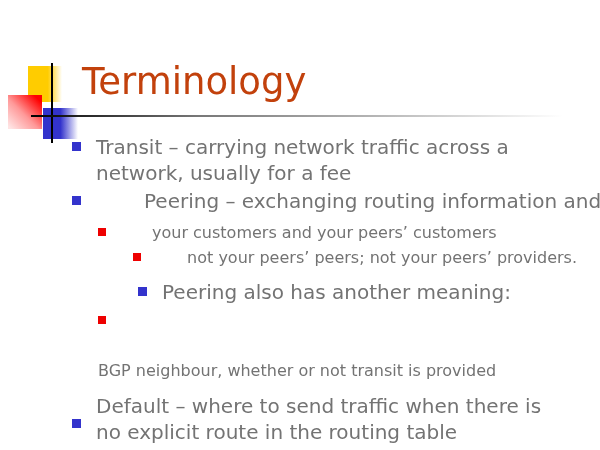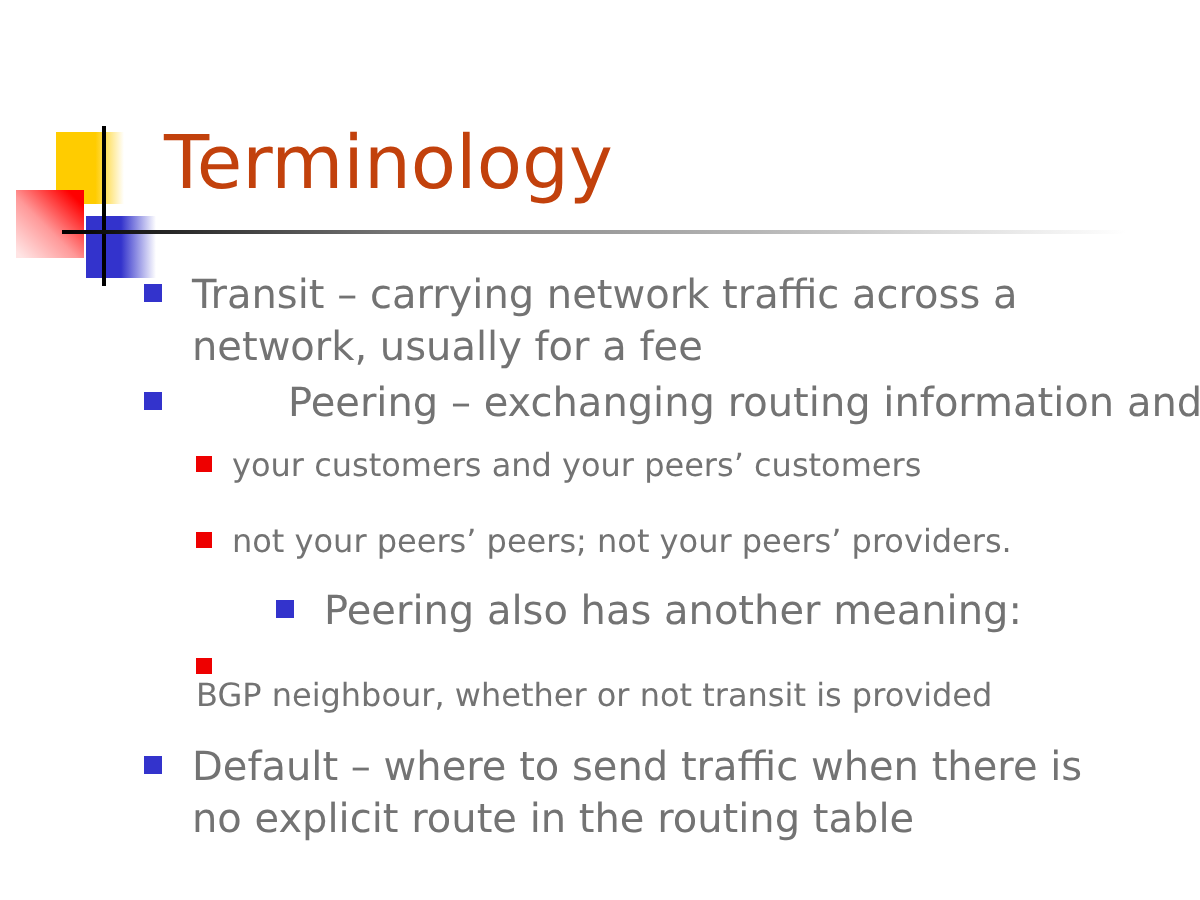--- a/index.html
+++ b/index.html
@@ -45,30 +45,30 @@
     position:absolute; left:72px; top:134px; width:505px;
     color:#737373;
   }
   .item { display:flex; align-items:flex-start; }
   .item .text { white-space:nowrap; }
 
   .l1 { font-size:20px; line-height:26px; }
   .l1 .bullet-col { width:24px; flex:none; }
   .l1 .bullet { display:block; width:9px; height:9px; background:#3333CC; margin-top:8px; }
 
-  .l2 { font-size:16px; line-height:21px; margin-left:26px; }
+  .l2 { font-size:16px; line-height:21px; margin-left:26px;gap:36px; }
   .l2 .bullet-col { width:18px; flex:none; }
   .l2 .bullet { display:block; width:8px; height:8px; background:#EE0000; margin-top:6px; }
 
   .mt2  { margin-top:2px;gap:48px; }
   .mt5  { margin-top:5px;flex-direction:column; }
-  .mt6  { margin-top:17px; }
+  .mt6  { margin-top:4px;justify-content:flex-end; }
   .mt8  { margin-top:8px; }
   .mt11 { margin-top:11px;justify-content:center; }
-  .mt12 { margin-top:12px; }
+  .mt12 { margin-top:12px;align-items:center; }
 </style>
 </head>
 <body>
 
 <div>
 
   <div class="deco-yellow"></div>
   <div class="deco-red"></div>
   <div class="deco-blue"></div>
   <div class="deco-vline"></div>

